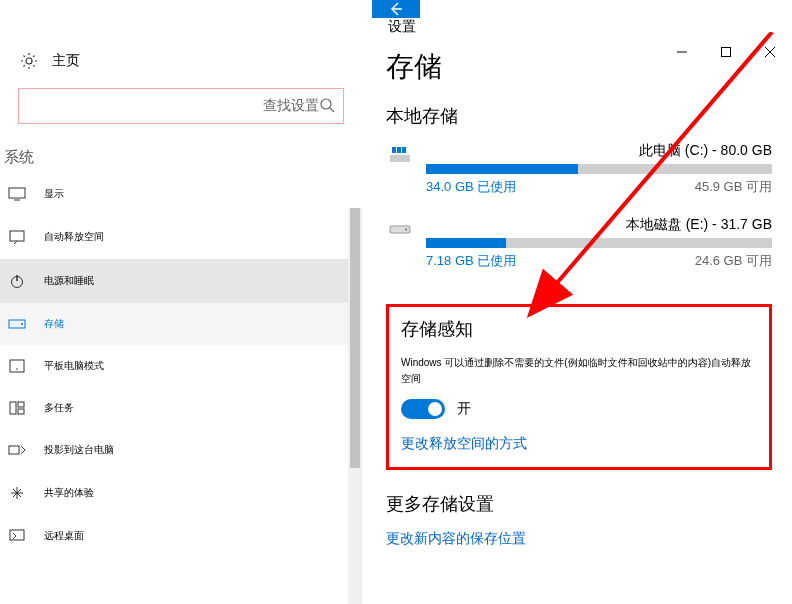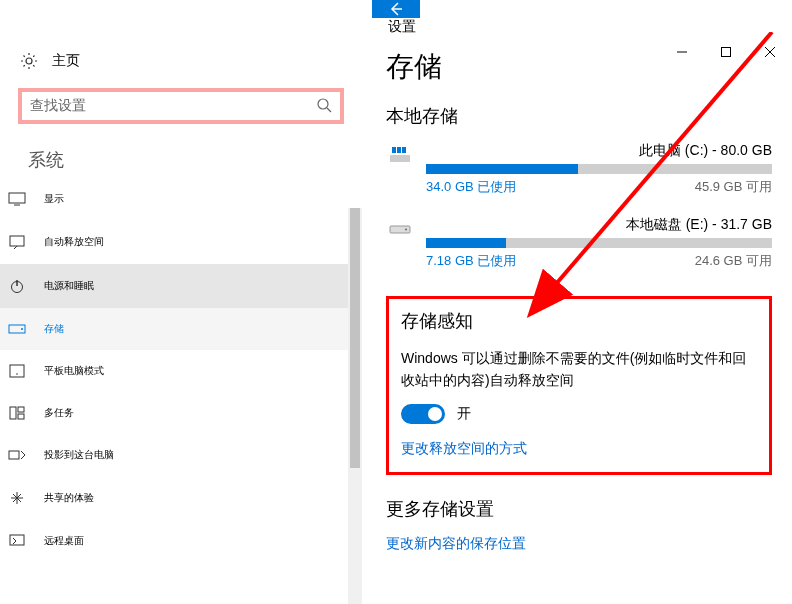--- a/index.html
+++ b/index.html
@@ -57,37 +57,38 @@
   }
   .home-row {
     display: flex;
     align-items: center;
     padding: 8px 20px 14px 20px;
     gap: 14px;
     cursor: pointer;
   }
   .search-box {
     margin: 4px 18px 18px 18px;
-    border: 4px solid #fca5a5;
+    border: 1px solid #fca5a5;
     height: 36px;
     display: flex;
     align-items: center;
     padding: 0 8px;
     color: #666;
+    text-align: right;
   }
   .search-input-text {
     flex: 1;
     color: #666;
     font-size: 14px;
   }
   .search-icon { color: #666; }
   .section-label {
-    padding: 6px 20px 6px 28px;
+    padding: 6px 20px 6px 4px;
     color: #555;
-    font-size: 18px;
+    font-size: 15px;
   }
   .nav-item {
     display: flex;
     align-items: center;
     gap: 18px;
     padding: 14px 8px;
     cursor: pointer;
     font-size: 10px;
   }
   .nav-item.active {
@@ -164,24 +165,24 @@
     display: flex;
     justify-content: space-between;
     font-size: 13px;
     margin-bottom: 14px;
   }
   .used { color: #0078d7; }
   .free { color: #666; }
   .highlight-box {
     border: 3px solid #ff0000;
     padding: 10px 12px 14px 12px;
-    margin-top: 12px;
+    margin-top: 20px;
   }
   .sense-desc {
-    font-size: 14px;
+    font-size: 10px;
     line-height: 1.6;
     margin: 8px 0 12px 0;
   }
   .toggle-row {
     display: flex;
     align-items: center;
     gap: 12px;
     margin-bottom: 16px;
   }
   .toggle {

